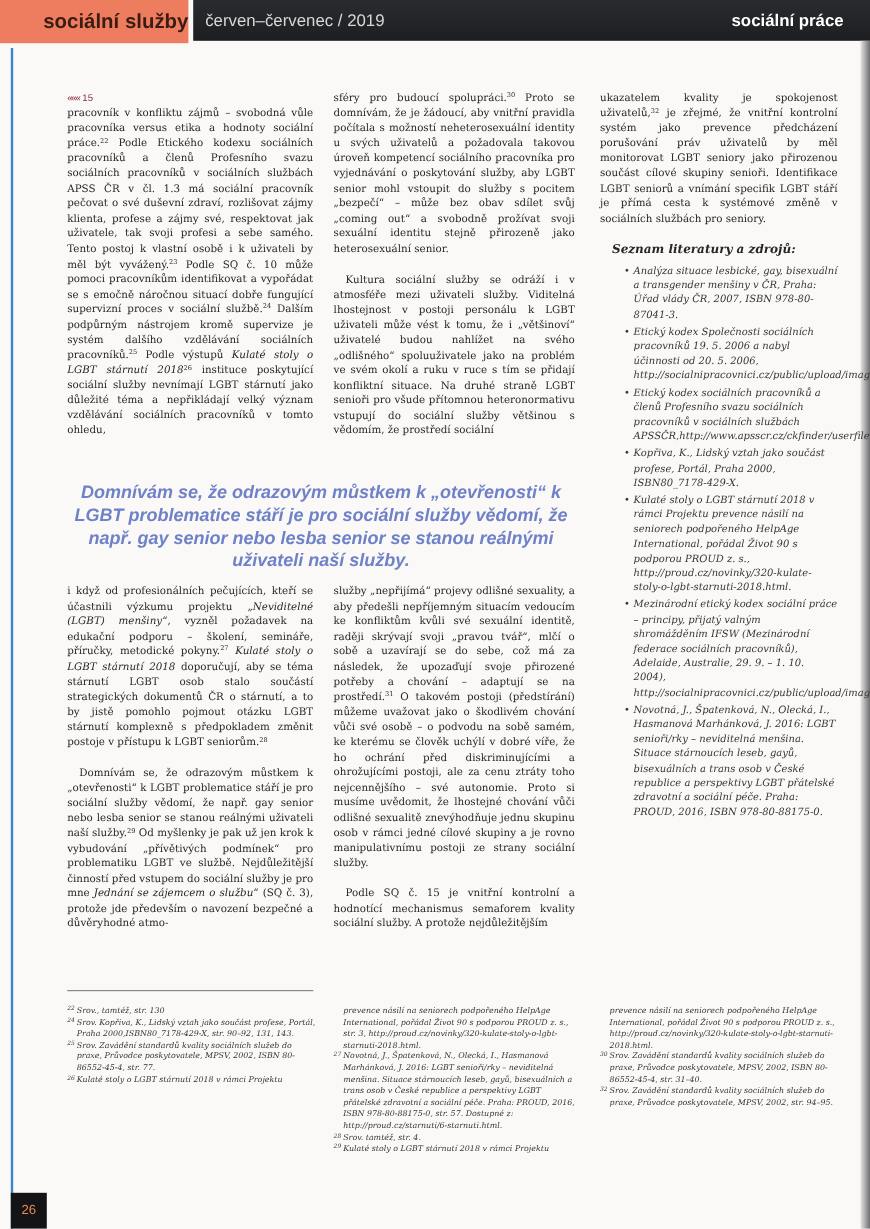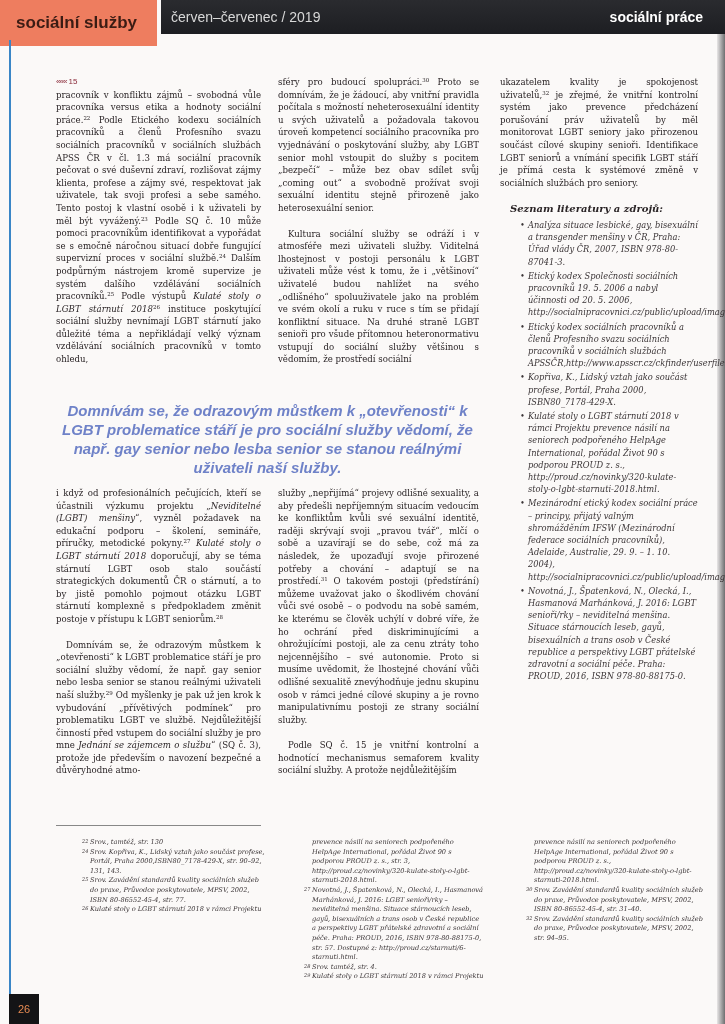--- a/index.html
+++ b/index.html
@@ -1,22 +1,22 @@
 <!DOCTYPE html>
 <html><head>
 <meta charset="utf-8">
 <style>
   * { box-sizing: border-box; margin: 0; padding: 0; }
   html, body { width: 725px; height: 1024px; overflow: hidden; background: #fbf9f8; }
   body { position: relative; font-family: "DejaVu Serif", serif; color: #2a2426; }
 
   .header { position: absolute; left: 0; top: 0; width: 725px; height: 34px; }
-  .section-tag { position: absolute; left: 0; top: 0; width: 157px; height: 46px; background: #ee7d5f;
+  .section-tag { position: absolute; left: 0; top: 0; width: 157px; height: 36px; background: #ee7d5f;
     color: #3b1c14; font-family: "Liberation Sans", sans-serif; font-weight: bold; font-size: 17px;
-    display: flex; align-items: center; justify-content: flex-end; padding-right: 20px; }
+    display: flex; align-items: center; justify-content: flex-end; padding-right: 0; }
   .header-bar { position: absolute; left: 161px; top: 0; right: 0; height: 34px; background: linear-gradient(#2a2b2f, #1d1e22);
     display: flex; align-items: center; justify-content: space-between; padding: 0 22px 0 10px; }
   .issue-date { color: #d8d8d8; font-family: "Liberation Sans", sans-serif; font-size: 14px; }
   .magazine-name { color: #ffffff; font-family: "Liberation Sans", sans-serif; font-weight: bold; font-size: 14px; }
 
   .left-rule { position: absolute; left: 9px; top: 40px; width: 2px; height: 984px; background: #3a86c7; }
   .right-edge { position: absolute; right: 0; top: 34px; width: 8px; height: 990px; background: linear-gradient(90deg,#e8e6e6,#6e6e70); }
 
   .col { position: absolute; font-size: 8.6px; line-height: 12.6px; text-align: justify; }
   .col p { margin: 0; }
@@ -37,21 +37,21 @@
   .refs-title { font-style: italic; font-weight: bold; font-size: 10px; margin: 14px 0 3px 10px; }
   .refs { list-style: none; font-style: italic; font-size: 8.3px; line-height: 12.2px; color: #3a3436; text-align: left; margin-left: 20px; }
   .refs li { position: relative; padding-left: 8px; margin-bottom: 2px; }
   .refs li::before { content: "•"; position: absolute; left: 0; top: 0; }
 
   .fn-rule { position: absolute; left: 56px; top: 825px; width: 205px; height: 1px; background: #888; }
   .footnotes { position: absolute; font-style: italic; font-size: 6.6px; line-height: 9.6px; color: #3a3436; }
   .fn1 { left: 56px; top: 838px; width: 210px; }
   .fn2 { left: 278px; top: 838px; width: 206px; }
   .fn3 { left: 500px; top: 838px; width: 206px; }
-  .fn { position: relative; padding-left: 8px; margin-left: 26px; }
+  .fn { position: relative; padding-left: 8px; }
   .fn .n { position: absolute; left: 0; top: -1px; font-size: 5px; }
 
   .page-tab { position: absolute; left: 9px; top: 994px; width: 30px; height: 30px; background: #141416;
     color: #e68a52; font-family: "Liberation Sans", sans-serif; font-size: 11px; display: flex; align-items: center; justify-content: center; }
 </style>
 </head>
 <body>
 
 <div class="header">
   <div class="section-tag">sociální služby</div>

